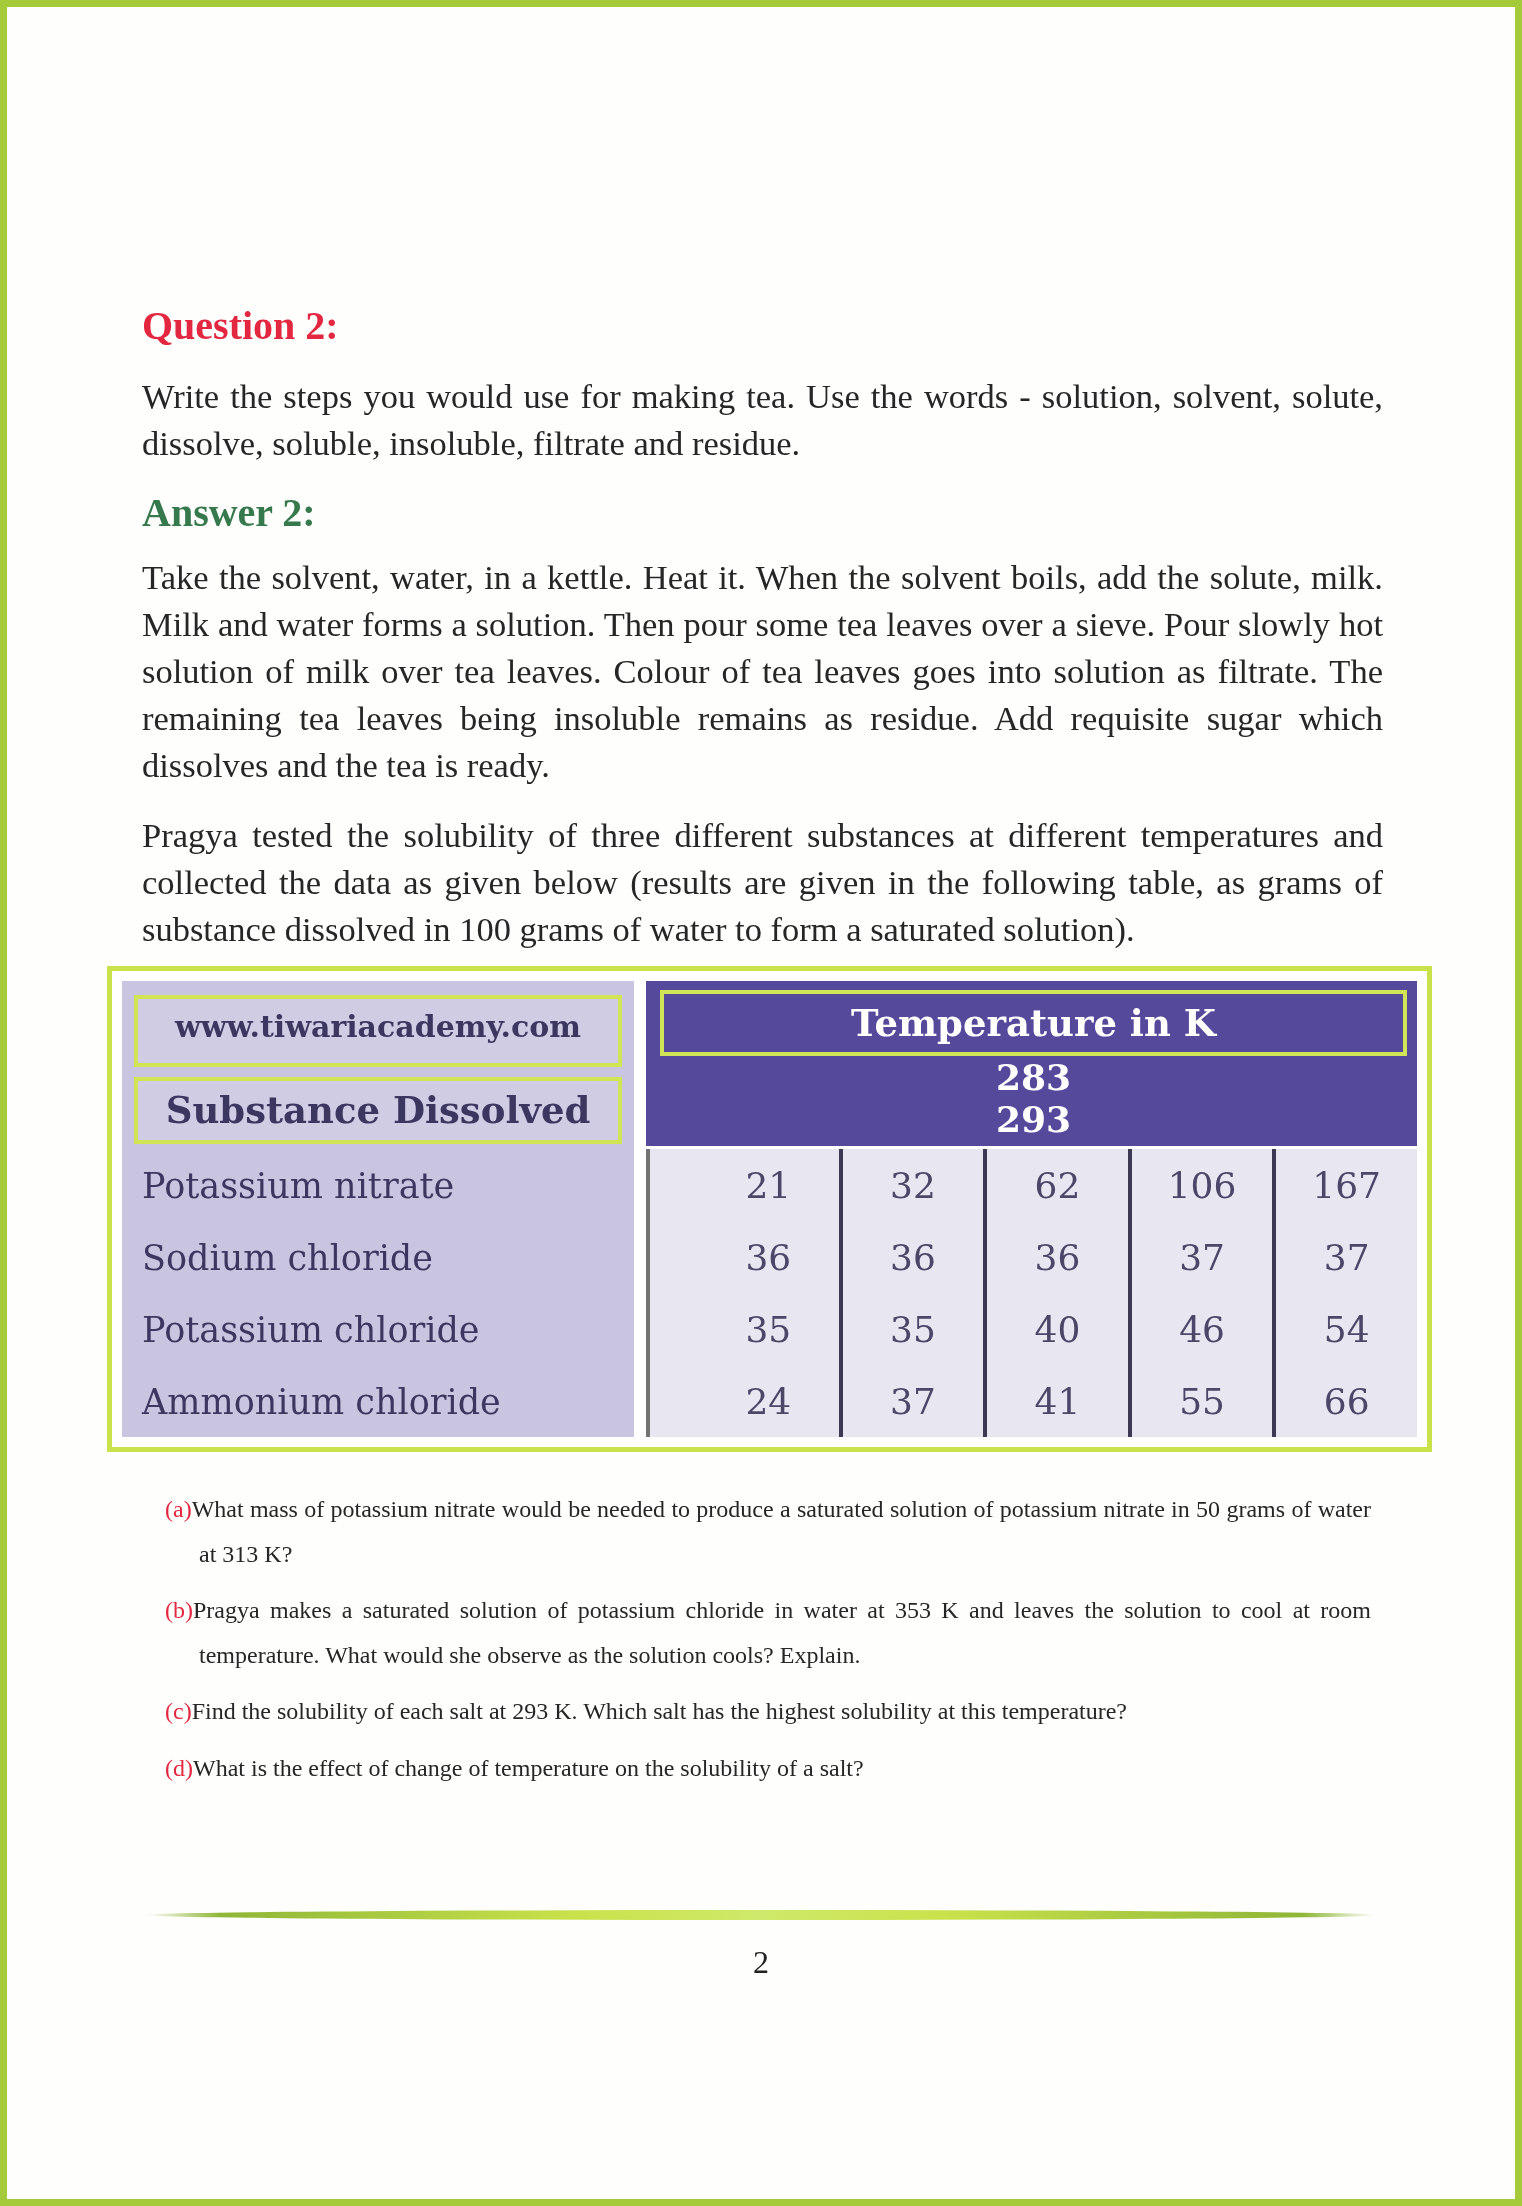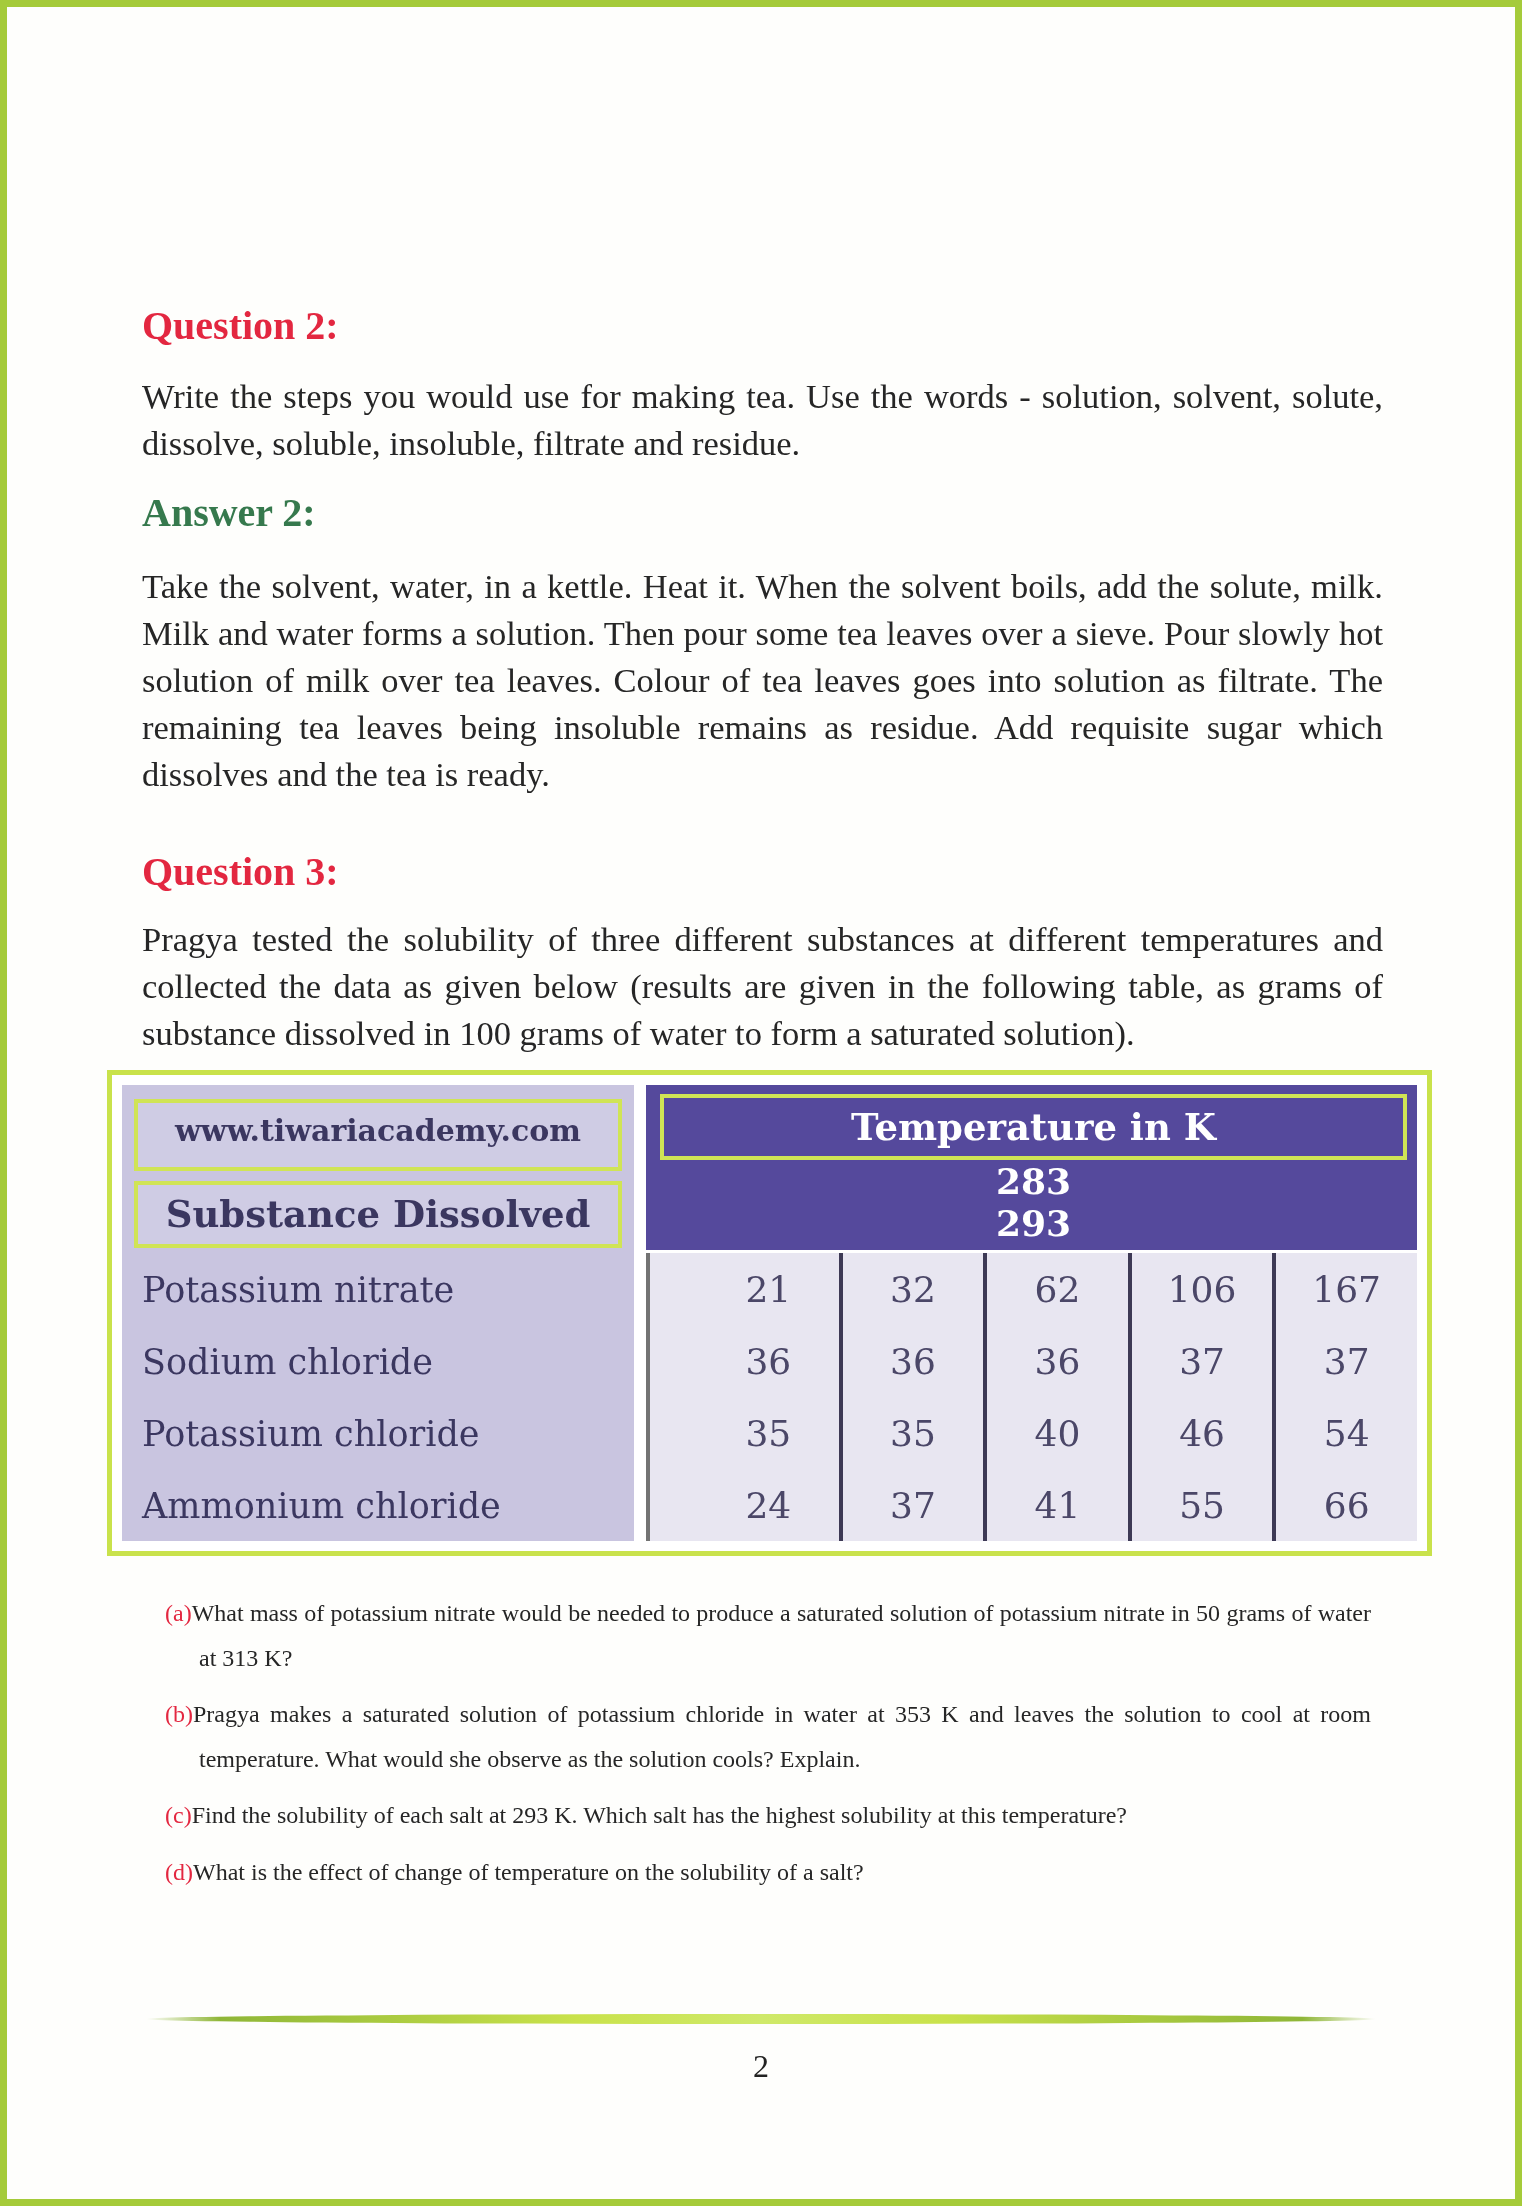--- a/index.html
+++ b/index.html
@@ -23,21 +23,21 @@
     font-weight: 700;
     line-height: 42px;
     margin: 0;
   }
   .q-heading { color: #e32740; }
   .a-heading { color: #36794d; }
 
   #q2-heading { margin-top: 298px; }
   #q2-text    { margin-top: 26px; }
   #a2-heading { margin-top: 25px; }
-  #a2-text    { margin-top: 29px; }
+  #a2-text    { margin-top: 20px; }
   #q3-heading { margin-top: 53px; }
   #q3-text    { margin-top: 23px; }
 
   .body-text {
     font-size: 34.5px;
     line-height: 47px;
     text-align: justify;
     margin: 0;
     color: #262626;
   }
@@ -160,21 +160,20 @@
 
 <div class="page">
   <div class="content">
 
     <h2 class="q-heading" id="q2-heading">Question 2:</h2>
     <p class="body-text" id="q2-text">Write the steps you would use for making tea. Use the words - solution, solvent, solute, dissolve, soluble, insoluble, filtrate and residue.</p>
 
     <h2 class="a-heading" id="a2-heading">Answer 2:</h2>
     <p class="body-text" id="a2-text">Take the solvent, water, in a kettle. Heat it. When the solvent boils, add the solute, milk. Milk and water forms a solution. Then pour some tea leaves over a sieve. Pour slowly hot solution of milk over tea leaves. Colour of tea leaves goes into solution as filtrate. The remaining tea leaves being insoluble remains as residue. Add requisite sugar which dissolves and the tea is ready.</p>
 
-    <h2 class="q-heading" id="q3-heading">Question 3:</h2>
     <p class="body-text" id="q3-text">Pragya tested the solubility of three different substances at different temperatures and collected the data as given below (results are given in the following table, as grams of substance dissolved in 100 grams of water to form a saturated solution).</p>
 
     <div class="solubility-table">
       <div class="t-left">
         <div class="t-box website">www.tiwariacademy.com</div>
         <div class="t-box substance">Substance Dissolved</div>
         <div class="t-rowlabel" style="margin-top:6px;">Potassium nitrate</div>
         <div class="t-rowlabel">Sodium chloride</div>
         <div class="t-rowlabel">Potassium chloride</div>
         <div class="t-rowlabel">Ammonium chloride</div>

